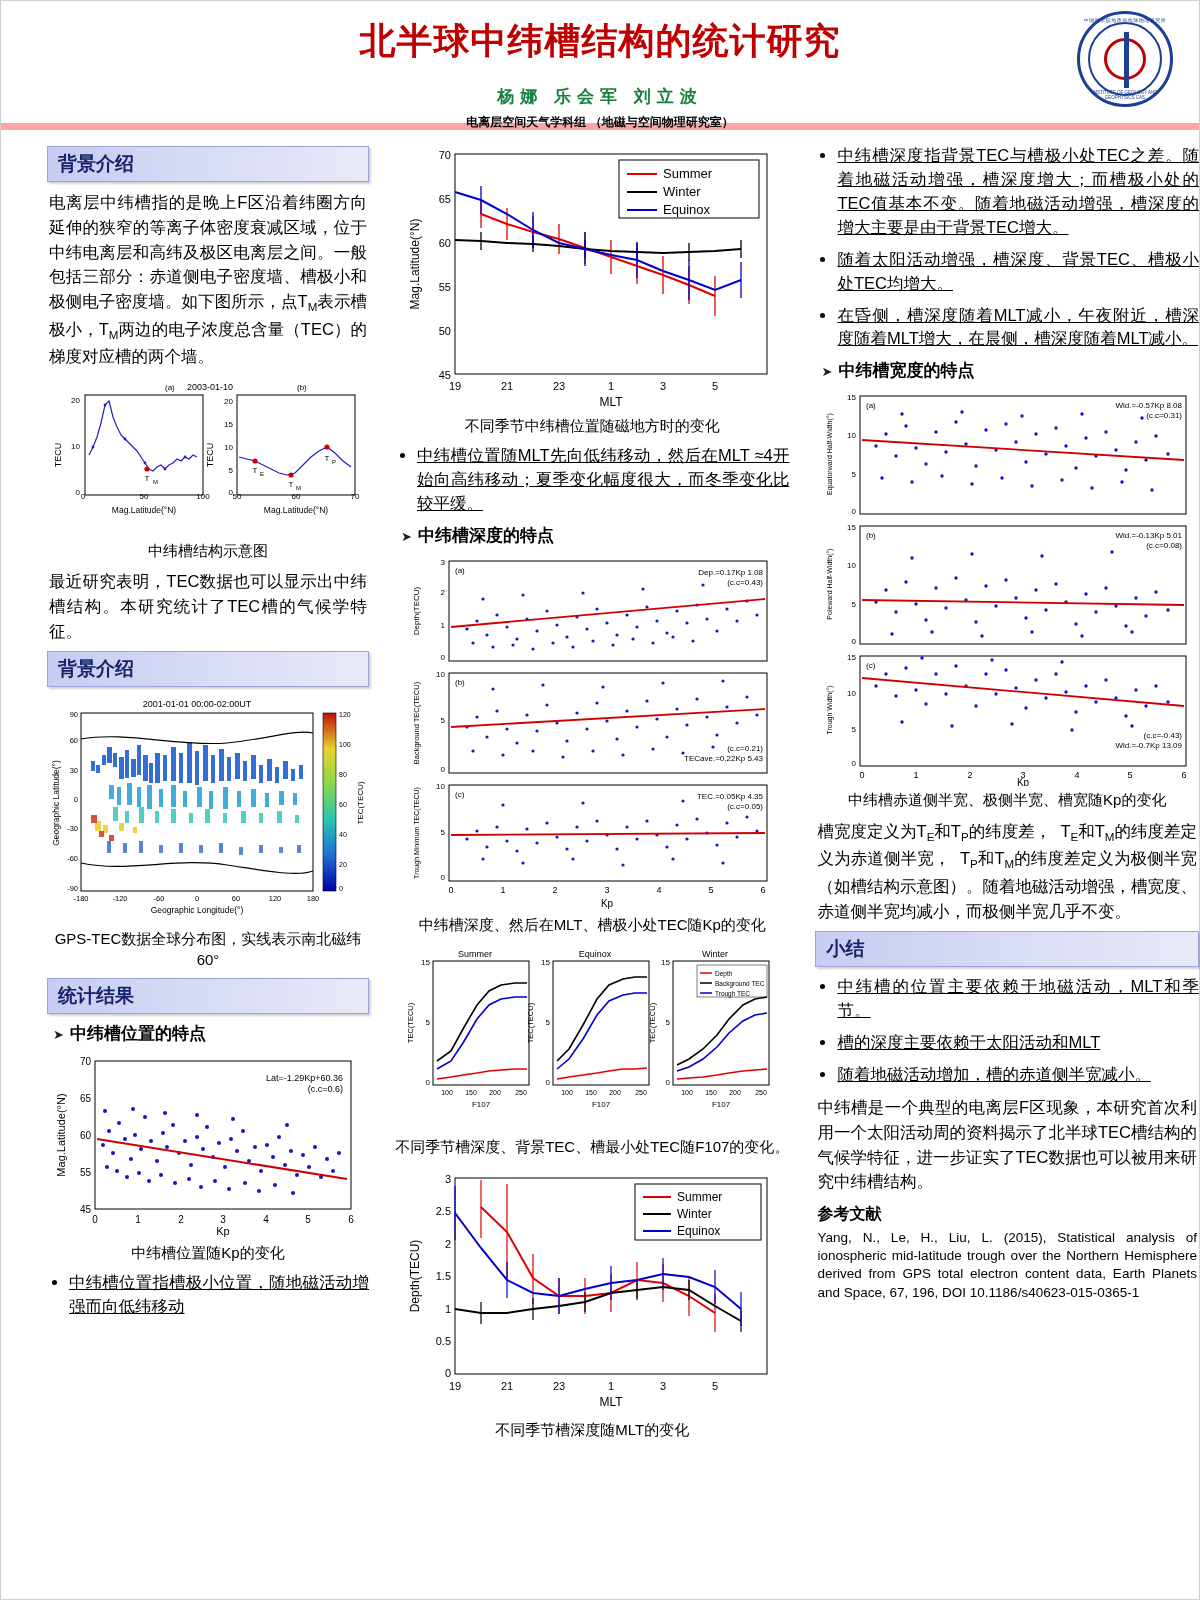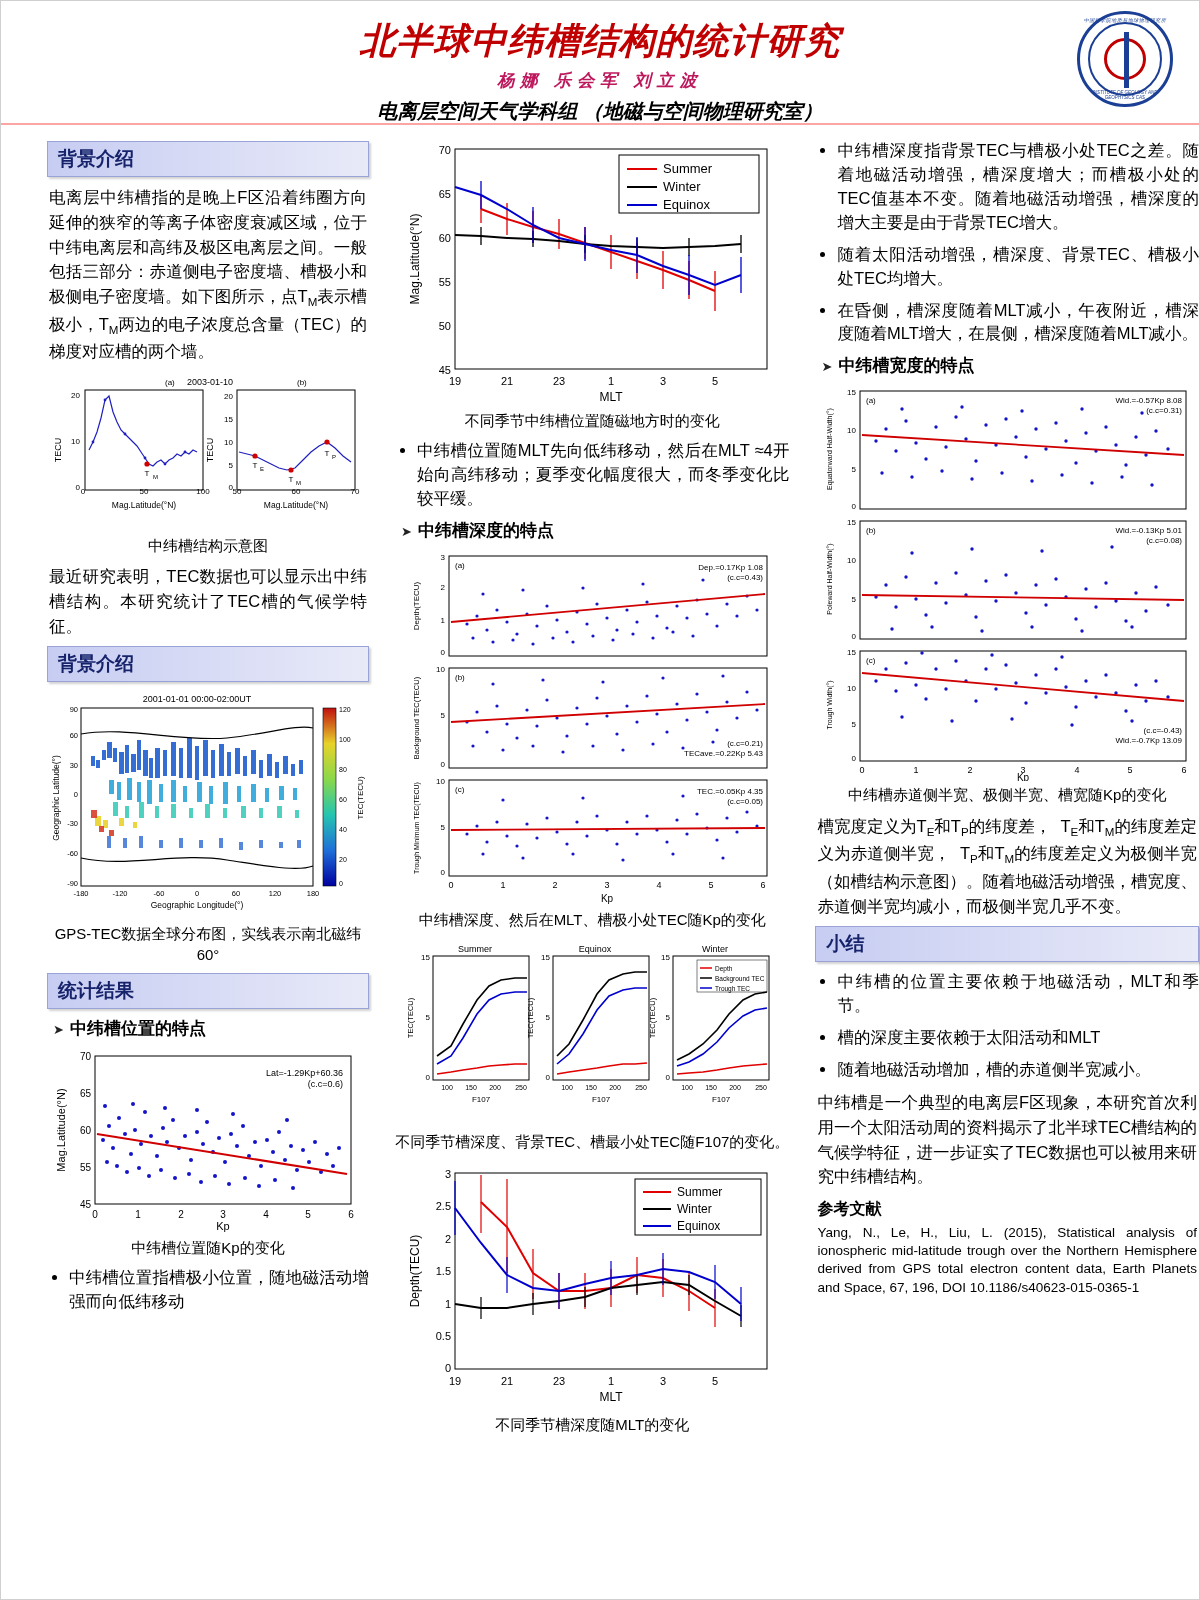--- a/index.html
+++ b/index.html
@@ -13,41 +13,40 @@
   }
   .poster{
     position:absolute;inset:0;
     border:1px solid #cfcfcf;
     box-sizing:border-box;
   }
   
   .header{
     position:relative;
     height:122px;
-    border-bottom:2px solid #fca5a5;
+    border-bottom:7px solid #fca5a5;
     text-align:center;
-    font-style:italic;
   }
   .title{
     color:#c00000;
     font-size:36px;
     font-weight:bold;
     letter-spacing:1px;
     padding-top:20px;
     line-height:1.1;
   }
   .authors{
-    color:#be185d;
+    color:#15803d;
     font-size:17px;
     font-weight:bold;
-    margin-top:8px;
+    margin-top:24px;
     letter-spacing:6px;
   }
   .affil{
-    font-size:20px;
+    font-size:12px;
     margin-top:6px;
     font-weight:bold;
   }
   .logo{
     position:absolute;right:26px;top:10px;
     width:96px;height:96px;border-radius:50%;
     background:#ffffff;
     border:3px solid #1b3f94;
     box-sizing:border-box;
   }
@@ -112,21 +111,21 @@
     text-align:justify;
   }
   .cap{
     font-size:15px;
     text-align:center;
     margin:4px 0 8px 0;
     line-height:1.35;
   }
   ul.bullets{margin:4px 0 8px 8px;padding-left:14px;}
   ul.bullets li{
-    font-size:16.5px;line-height:1.45;margin-bottom:8px;text-align:justify;
+    font-size:16.5px;line-height:1.45;margin-bottom:8px;text-align:justify;text-decoration:underline;
   }
   .subhead{
     font-size:17px;font-weight:bold;margin:6px 0 4px 6px;
   }
   .subhead:before{content:"\27A4";color:#222;font-size:13px;margin-right:6px;}
   .fig{
     border:0;
     margin:0 auto;
     display:block;
   }

